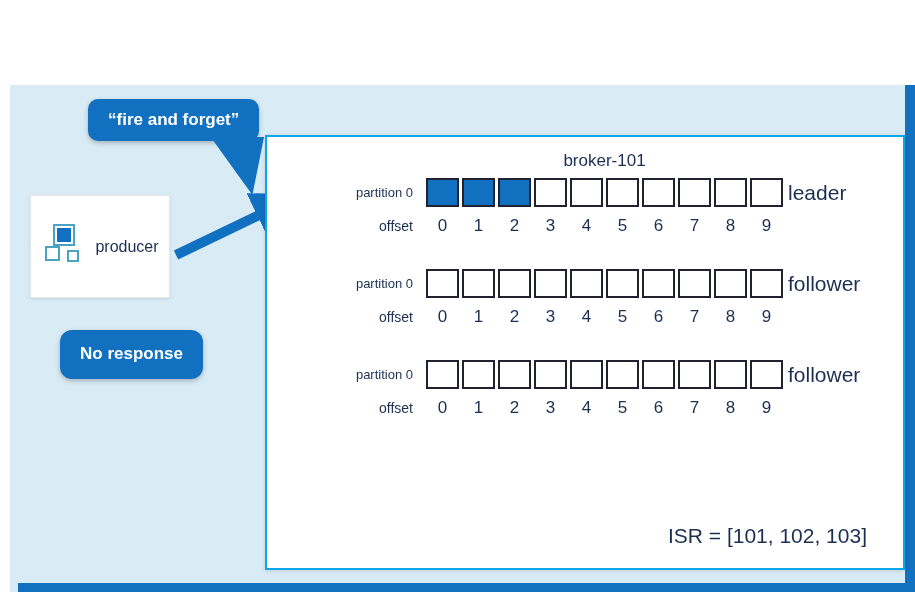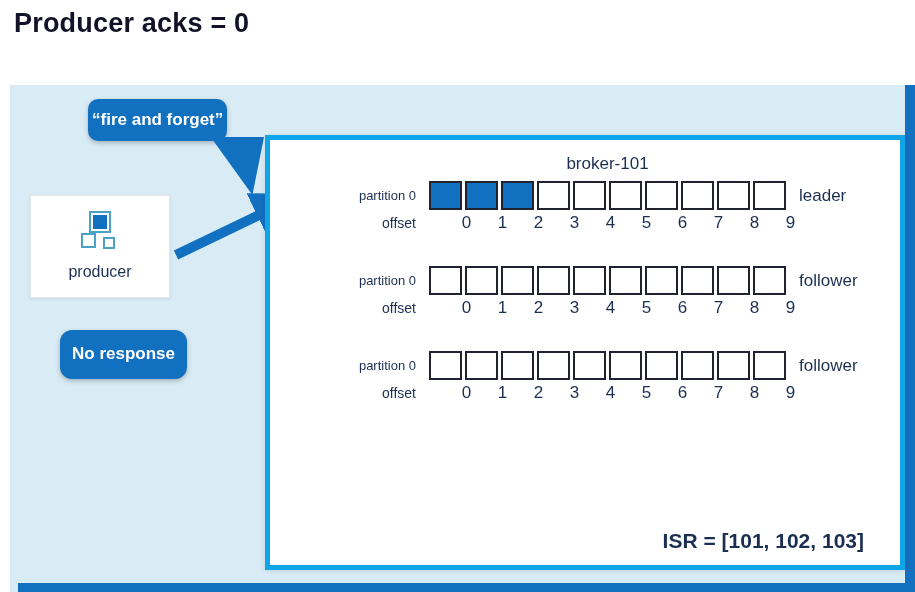--- a/index.html
+++ b/index.html
@@ -13,69 +13,68 @@
   .panel { position: absolute; left: 10px; top: 85px; width: 905px; height: 507px;
     background: var(--panel-bg); }
   .right-strip { position: absolute; right: 0; top: 0; bottom: 0; width: 10px;
     background: var(--accent); }
   .bottom-strip { position: absolute; left: 8px; right: 0; bottom: 0; height: 9px;
     background: var(--accent); }
 
   .bubble { position: absolute; background: var(--accent); color: #ffffff;
     font-weight: 700; font-size: 17px; border-radius: 10px;
     box-shadow: 0 2px 5px rgba(0,0,0,0.25); }
-  .bubble-fire { left: 78px; top: 14px; padding: 11px 4px; }
+  .bubble-fire { left: 78px; top: 14px; padding: 11px 20px; }
   .bubble-tail { position: absolute; left: 118px; top: 38px; width: 58px; height: 58px;
     background: var(--accent); clip-path: polygon(8% 0, 100% 0, 80% 100%); }
-  .bubble-noresp { left: 50px; top: 245px; padding: 13px 12px; border-radius: 12px;
+  .bubble-noresp { left: 50px; top: 245px; padding: 13px 20px; border-radius: 12px;
     line-height: 1.35; }
 
   .producer-card { position: absolute; left: 20px; top: 110px; width: 140px; height: 103px;
     background: #ffffff; border: 1px solid #e3e7ea; box-shadow: 0 1px 3px rgba(0,0,0,0.10);
-    display: flex; flex-direction: column; align-items: center; justify-content: center; gap: 8px; }
+    display: flex; flex-direction: row; align-items: center; justify-content: center; gap: 8px; }
   .producer-icon { position: relative; width: 46px; height: 42px; }
   .pi-sq1 { position: absolute; left: 14px; top: 0; width: 18px; height: 18px;
     background: var(--accent); border: 2px solid #ffffff; outline: 2px solid var(--icon-teal); }
   .pi-sq2 { position: absolute; left: 4px; top: 20px; width: 15px; height: 15px;
     border: 2px solid var(--icon-teal); background: #ffffff; }
   .pi-sq3 { position: absolute; left: 26px; top: 24px; width: 12px; height: 12px;
     border: 2px solid var(--icon-teal); background: #ffffff; }
   .producer-label { font-size: 16px; color: var(--navy); }
 
   .arrow-svg { position: absolute; left: 148px; top: 92px; width: 170px; height: 90px;
     overflow: visible; }
 
   .brokers-panel { position: absolute; left: 255px; top: 50px; width: 640px; height: 435px;
-    background: #ffffff; border: 5px solid #0ea5e9; box-shadow: 0 1px 5px rgba(0,0,0,0.12);
+    background: #ffffff; border: 2px solid #0ea5e9; box-shadow: 0 1px 5px rgba(0,0,0,0.12);
     padding-top: 14px; }
 
   .broker-block { margin-bottom: 33px; }
   .broker-name { margin-left: 159px; width: 357px; text-align: center;
     font-size: 17px; color: var(--navy); margin-bottom: 7px; }
   .prow { display: flex; align-items: center; }
   .plabel { width: 159px; text-align: right; padding-right: 13px; font-size: 13px;
     color: var(--navy); }
   .cells { display: flex; gap: 3px; }
   .cell { width: 33px; height: 29px; border: 2px solid var(--cell-border); background: #ffffff; }
   .cell.filled { background: var(--accent); }
-  .role { padding-left: 13px; font-size: 17px; color: var(--navy); }
-  .orow { display: flex; align-items: center; margin-top: 3px; gap: 21px; }
+  .role { padding-left: 5px; font-size: 21px; color: var(--navy); }
+  .orow { display: flex; align-items: center; margin-top: 9px; }
   .olabel { width: 159px; text-align: right; padding-right: 13px; font-size: 14px;
     color: var(--navy); }
   .onums { display: flex; gap: 3px; }
   .onum { width: 33px; text-align: center; font-size: 17px; color: var(--navy); }
 
-  .isr { position: absolute; right: 36px; bottom: 12px; font-size: 21px; color: var(--navy); font-weight: bold; }
+  .isr { position: absolute; right: 36px; bottom: 20px; font-size: 21px; color: var(--navy); }
 </style>
 </head>
 <body>
 
 <div class="page">
 
-  <h1 class="title">Producer acks = 0</h1>
 
   <div class="panel">
 
     <div class="right-strip"></div>
     <div class="bottom-strip"></div>
 
     <div class="bubble bubble-fire">
       <span>“fire and forget”</span>
       <div class="bubble-tail"></div>
     </div>

